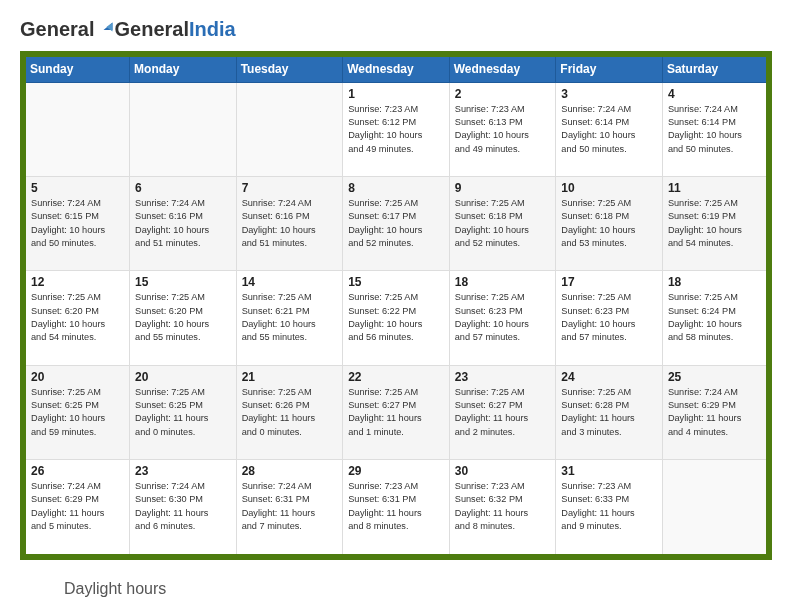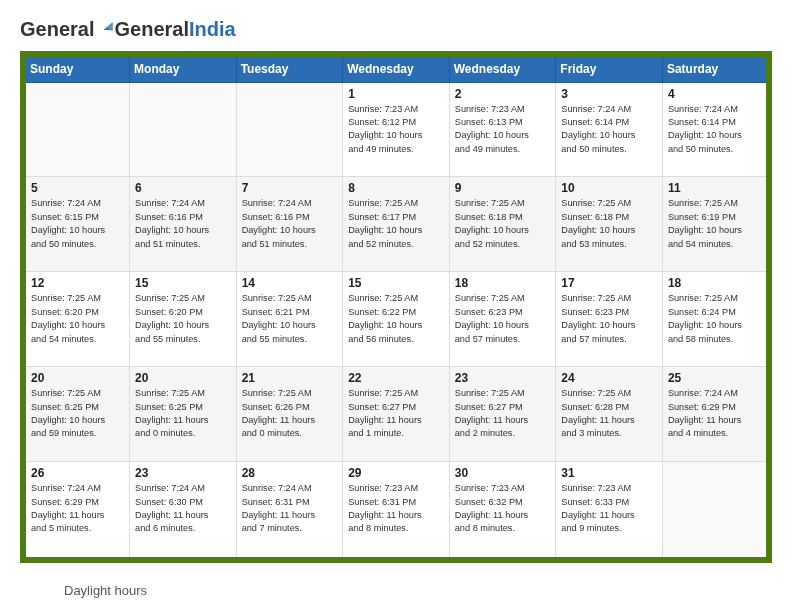--- a/index.html
+++ b/index.html
@@ -94,21 +94,21 @@
     }
     .day-info {
       line-height: 1.45;
       color: #333;
       font-size: 9.2px;
     }
     .empty-cell {
       background: #f9f9f9 !important;
     }
     .footer-note {
-      font-size: 13px;
+      font-size: 16px;
       color: #555;
       margin-top: 20px;
       text-align: left;
       padding-left: 44px;
     }
   </style>
 </head>
 <body>
 
 <div class="page">

